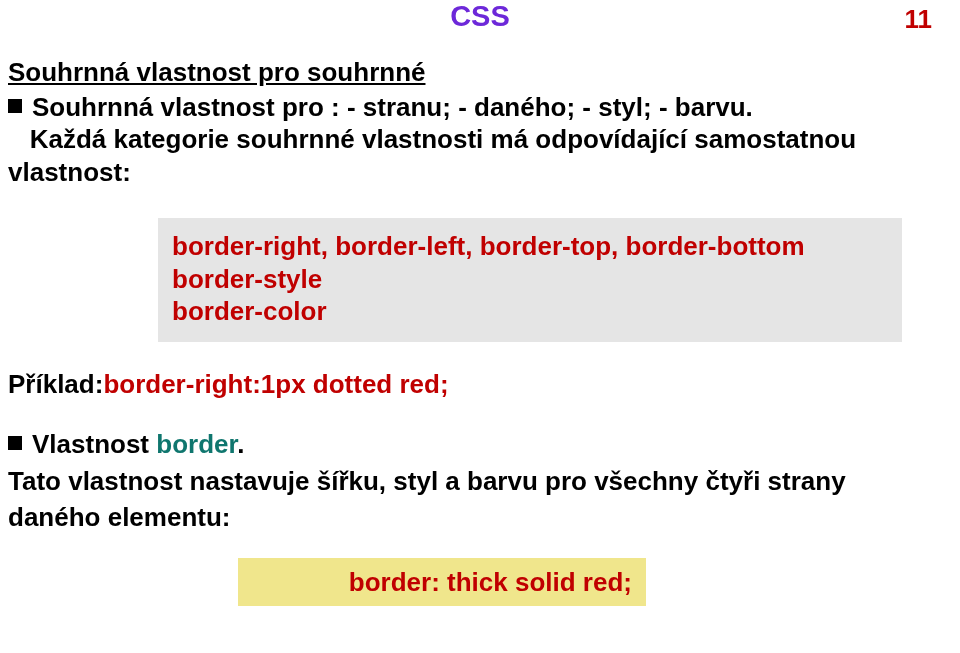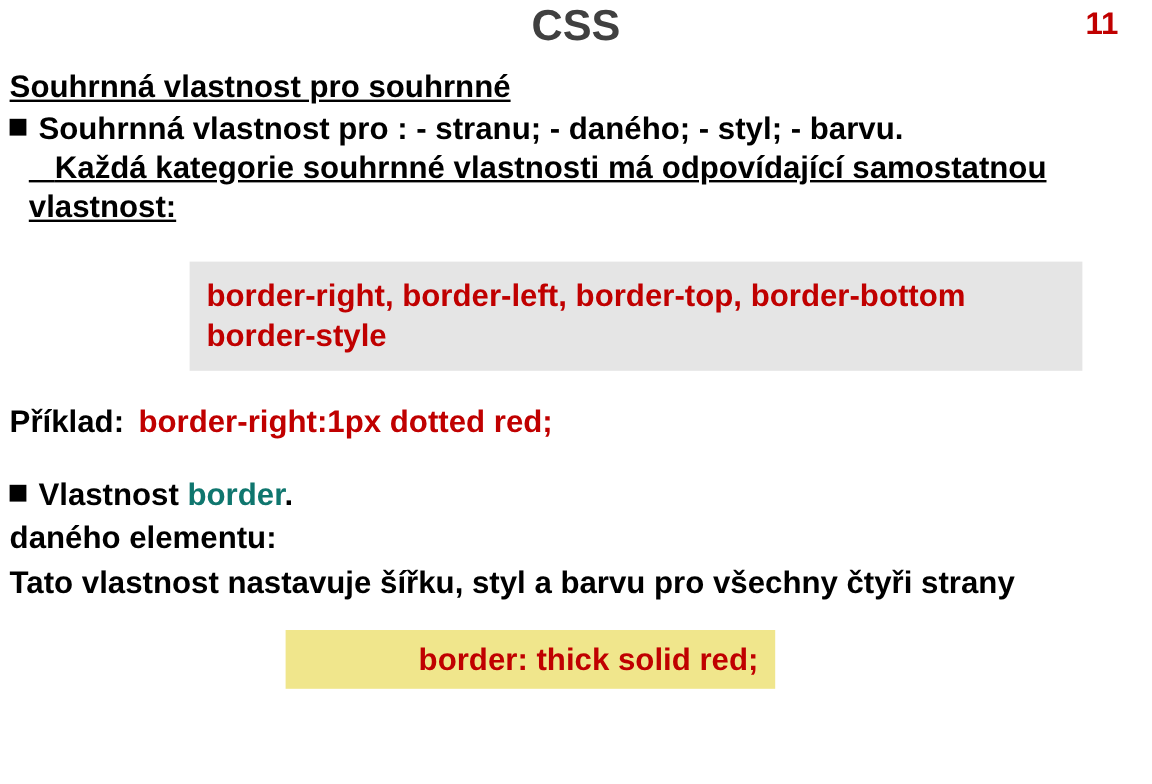--- a/index.html
+++ b/index.html
@@ -14,23 +14,23 @@
     position: relative;
     box-sizing: border-box;
     padding: 0;
   }
   .title {
     position: absolute;
     top: 0px;
     left: 0;
     width: 100%;
     text-align: center;
-    font-size: 36px;
+    font-size: 29px;
     font-weight: bold;
-    color: #404040;
+    color: #6d28d9;
   }
   .page-num {
     position: absolute;
     top: 4px;
     right: 28px;
     font-size: 26px;
     font-weight: bold;
     color: #c00000;
   }
   .content {
@@ -56,43 +56,41 @@
     display: inline-block;
     width: 14px;
     height: 14px;
     background: #000;
     margin-right: 10px;
     vertical-align: middle;
     position: relative;
     top: -3px;
   }
   .indent-text {
-    margin-left: 16px;
-    text-decoration: underline;
+    margin-left: 0;
   }
   .codebox {
     background: #e5e5e5;
     margin-top: 30px;
     margin-left: 150px;
     margin-right: 50px;
     padding: 12px 14px 14px 14px;
   }
   .codebox .line {
     color: #c00000;
     font-weight: bold;
   }
   .example-line {
     margin-top: 26px;
   }
   .example-label {
     color: #000;
   }
   .example-code {
     color: #c00000;
-    margin-left: 12px;
   }
   .border-red {
     color: #0f766e;
   }
   .final-text {
     margin-top: 4px;
   }
   .codebox2 {
     background: #f0e68c;
     margin-top: 24px;
@@ -121,30 +119,31 @@
       <span class="bullet-square"></span><span>Souhrnná vlastnost pro : - stranu; - daného; - styl; - barvu.</span>
     </div>
     <div class="indent-text">
       &nbsp;&nbsp;&nbsp;<span>Každá kategorie souhrnné vlastnosti má odpovídající samostatnou</span>
     </div>
     <div class="indent-text">vlastnost:</div>
 
     <div class="codebox">
       <div class="line">border-right, border-left, border-top, border-bottom</div>
       <div class="line">border-style</div>
+      <div class="line">border-color</div>
     </div>
 
     <div class="example-line">
       <span class="example-label">Příklad:</span><span class="example-code">border-right:1px dotted red;</span>
     </div>
 
     <div class="bullet bullet-row2">
       <span class="bullet-square"></span><span>Vlastnost </span><span class="border-red">border</span><span>.</span>
     </div>
+    <div class="final-text">Tato vlastnost nastavuje šířku, styl a barvu pro všechny čtyři strany</div>
     <div class="final-text">daného elementu:</div>
-    <div class="final-text">Tato vlastnost nastavuje šířku, styl a barvu pro všechny čtyři strany</div>
 
     <div class="codebox2">
       <div class="line">border: thick solid red;</div>
     </div>
 
   </div>
 </div>
 
 </body></html>

